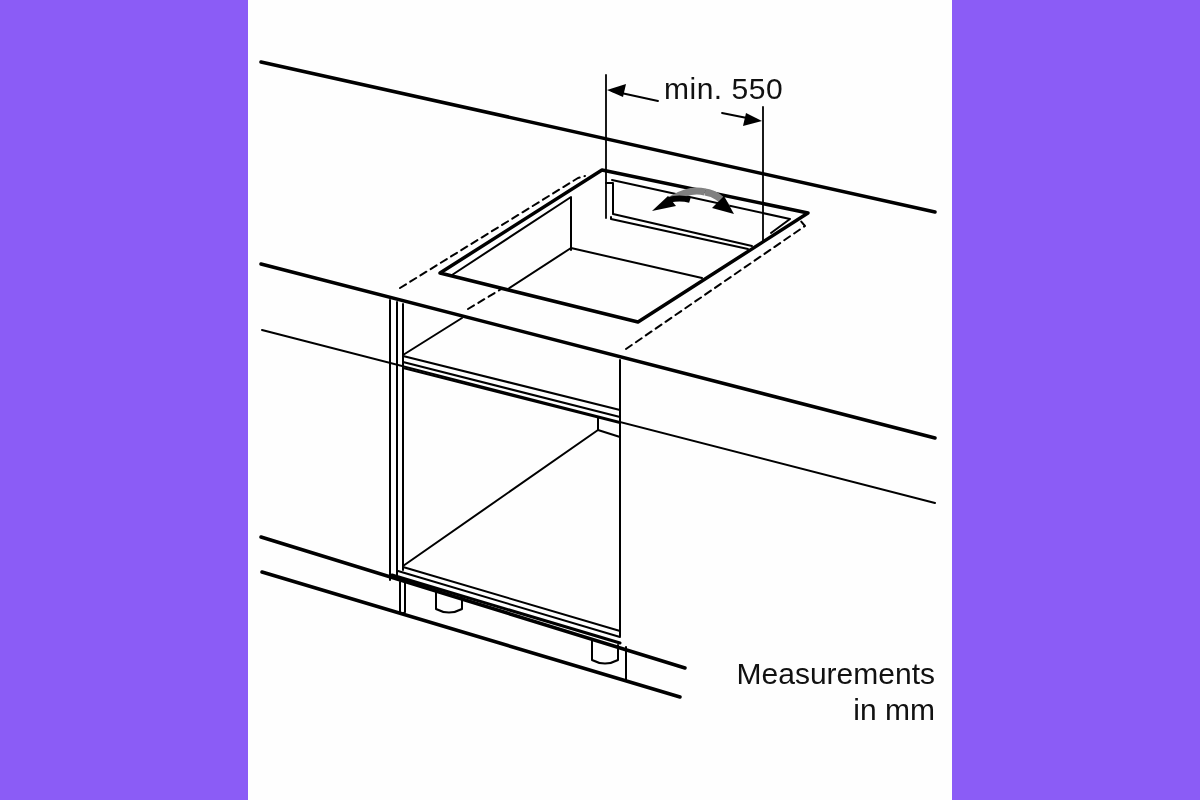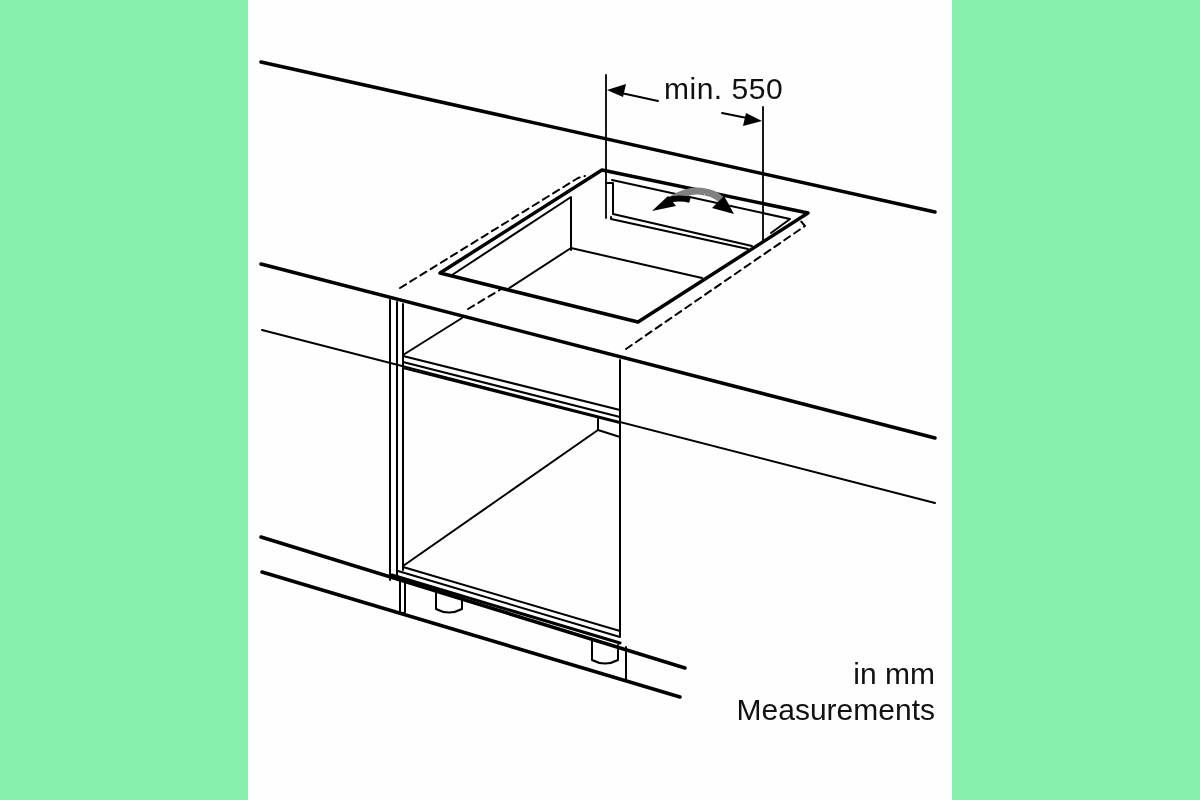--- a/index.html
+++ b/index.html
@@ -1,16 +1,16 @@
 <!DOCTYPE html>
 <html><head>
 <meta charset="utf-8">
 <style>
   html, body { margin: 0; padding: 0; background: #ffffff; }
-  .stage { position: relative; width: 1200px; height: 800px; background: #86efac; overflow: hidden; }
+  .stage { position: relative; width: 1200px; height: 800px; background: #8b5cf6; overflow: hidden; }
   .panel { position: absolute; left: 248px; top: 0; width: 704px; height: 800px; background: #fefefe; }
   svg.drawing { position: absolute; left: 0; top: 0; }
   .label { position: absolute; font-family: "Liberation Sans", sans-serif; color: #111; }
   .dim-label { left: 664px; top: 72px; font-size: 30px; letter-spacing: 0.5px; }
   .note { right: 265px; top: 656px; font-size: 30px; text-align: right; line-height: 36px; }
 </style>
 </head>
 <body>
 
 <div class="stage">
@@ -74,16 +74,16 @@
       <path d="M705,192 Q690,188 672,199" fill="none" stroke="#808080" stroke-width="7"></path>
       <path d="M705,192 Q720,194 727,208" fill="none" stroke="#808080" stroke-width="7"></path>
       <polygon points="652,211 668,196 676,206" fill="#000"></polygon>
       <path d="M668,200 Q680,197 690,200" fill="none" stroke="#000" stroke-width="6"></path>
       <polygon points="734,214 712,208 724,196" fill="#000"></polygon>
     </g>
   </svg>
 
   <div class="label dim-label">min. 550</div>
   <div class="label note">
+    <div>Measurements</div>
     <div>in mm</div>
-    <div>Measurements</div>
   </div>
 </div>
 
 </body></html>

